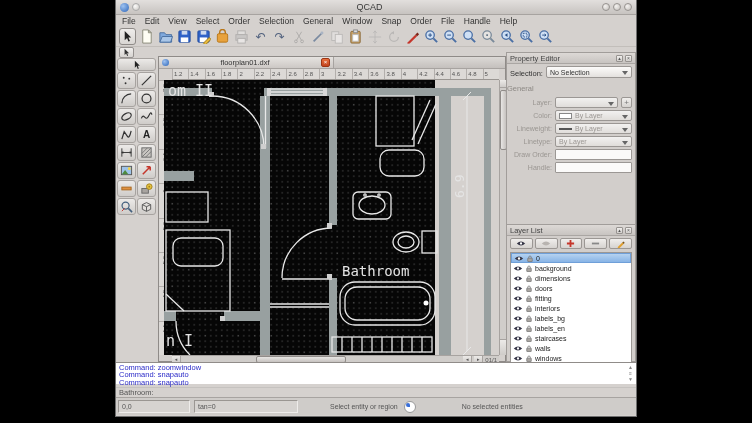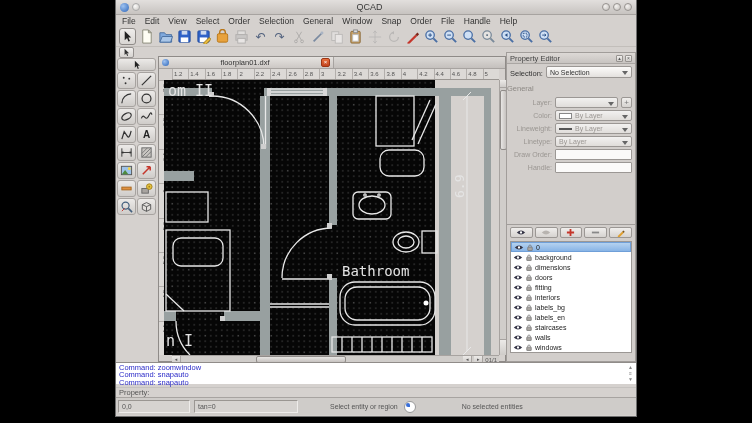--- a/index.html
+++ b/index.html
@@ -646,20 +646,26 @@
         <span class="flabel">Draw Order:</span>
         <span class="tinput"></span>
       </div>
       <div class="frow">
         <span class="flabel">Handle:</span>
         <span class="tinput"></span>
       </div>
     </div>
 
     <div class="panel" style="top:176px;height:138px">
+      <div class="ptitle">
+        <span>Layer List</span>
+        <span class="sp"></span>
+        <span class="pminibtn fl"></span>
+        <span class="pminibtn cl"></span>
+      </div>
       <div class="ltoolbar">
         <span class="lbtn">
           <svg width="10" height="7" viewBox="0 0 12 8">
               <path d="M1 4 Q6 -1 11 4 Q6 9 1 4 Z" fill="#334"></path>
               <circle cx="6" cy="4" r="1.4" fill="#fff"></circle>
             </svg>
           </span>
         <span class="lbtn">
           <svg width="10" height="7" viewBox="0 0 12 8">
               <path d="M1 4 Q6 -1 11 4 Q6 9 1 4 Z" fill="#b8b4b0"></path>
@@ -824,21 +830,21 @@
 
     <div class="cline">Command: zoomwindow</div>
         <div class="cline">Command: snapauto</div>
         <div class="cline">Command: snapauto</div>
       </div>
     <div class="cmdscroll">
       <span>▲</span>
       <span>≡</span>
       <span>▼</span>
     </div>
-    <div class="cmdprompt">Property:</div>
+    <div class="cmdprompt">Bathroom:</div>
   </div>
 
   <div class="statusbar">
     <span class="sfield f1">0,0</span>
     <span class="sfield f2">tan=0</span>
     <span class="shint">Select entity or region</span>
     <span class="mouseicon"></span>
     <span class="sright">No selected entities</span>
   </div>
 

